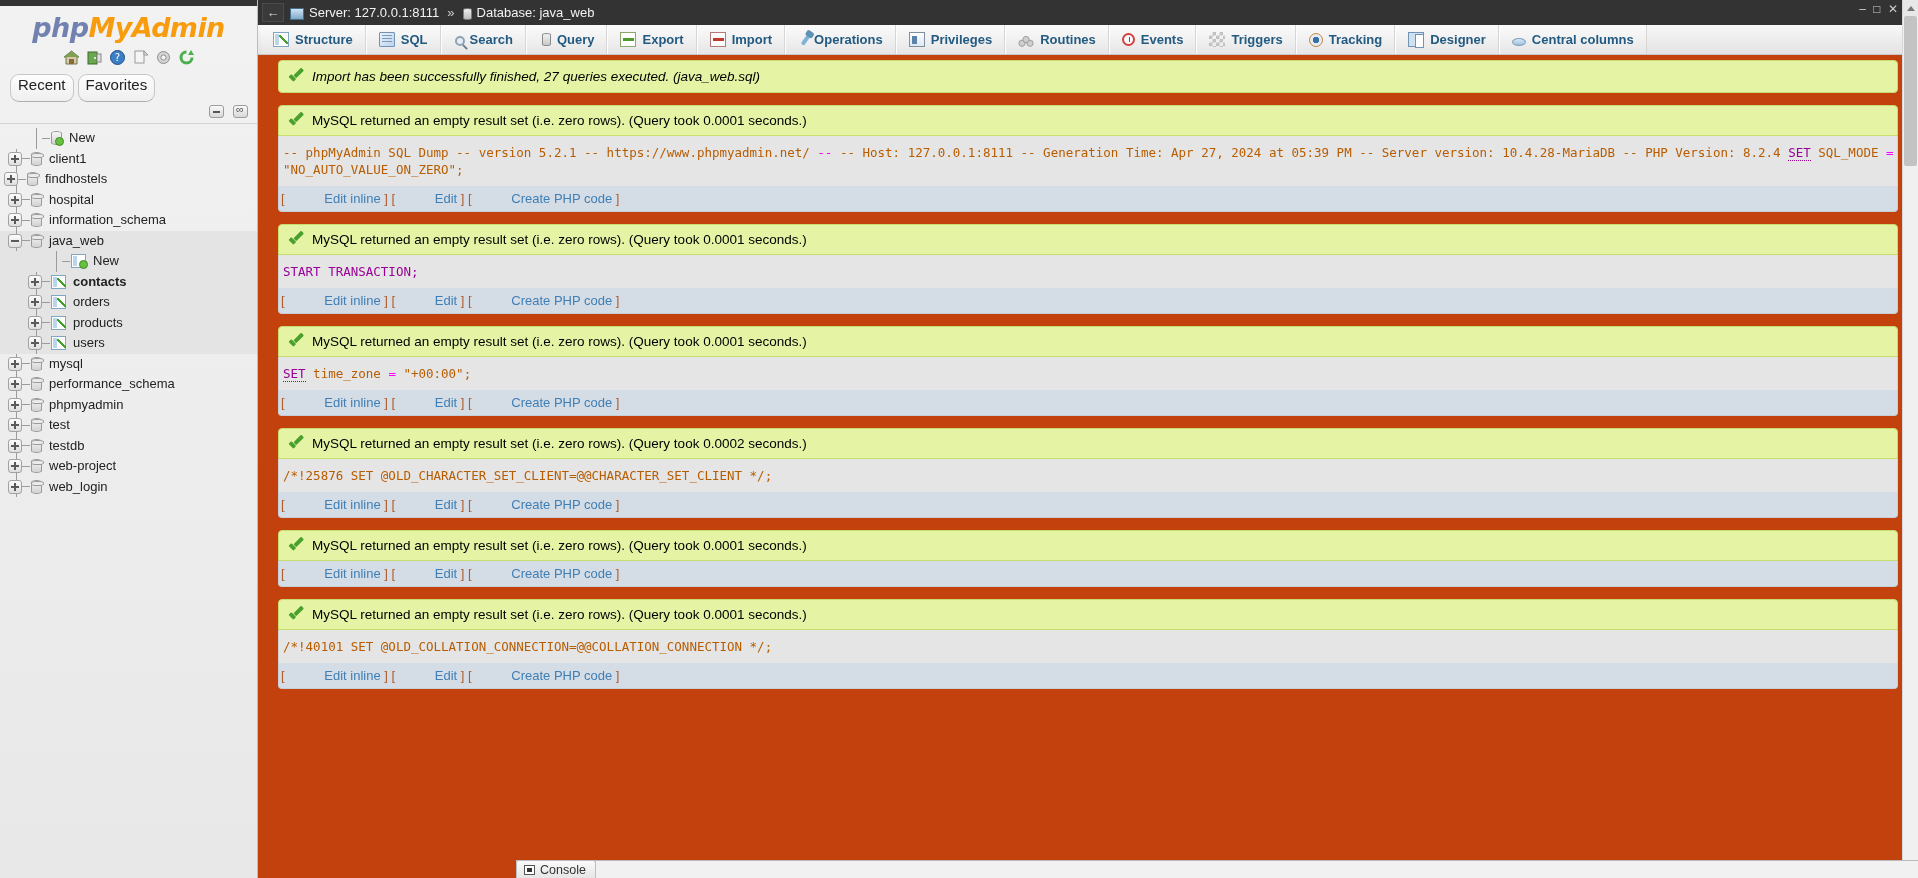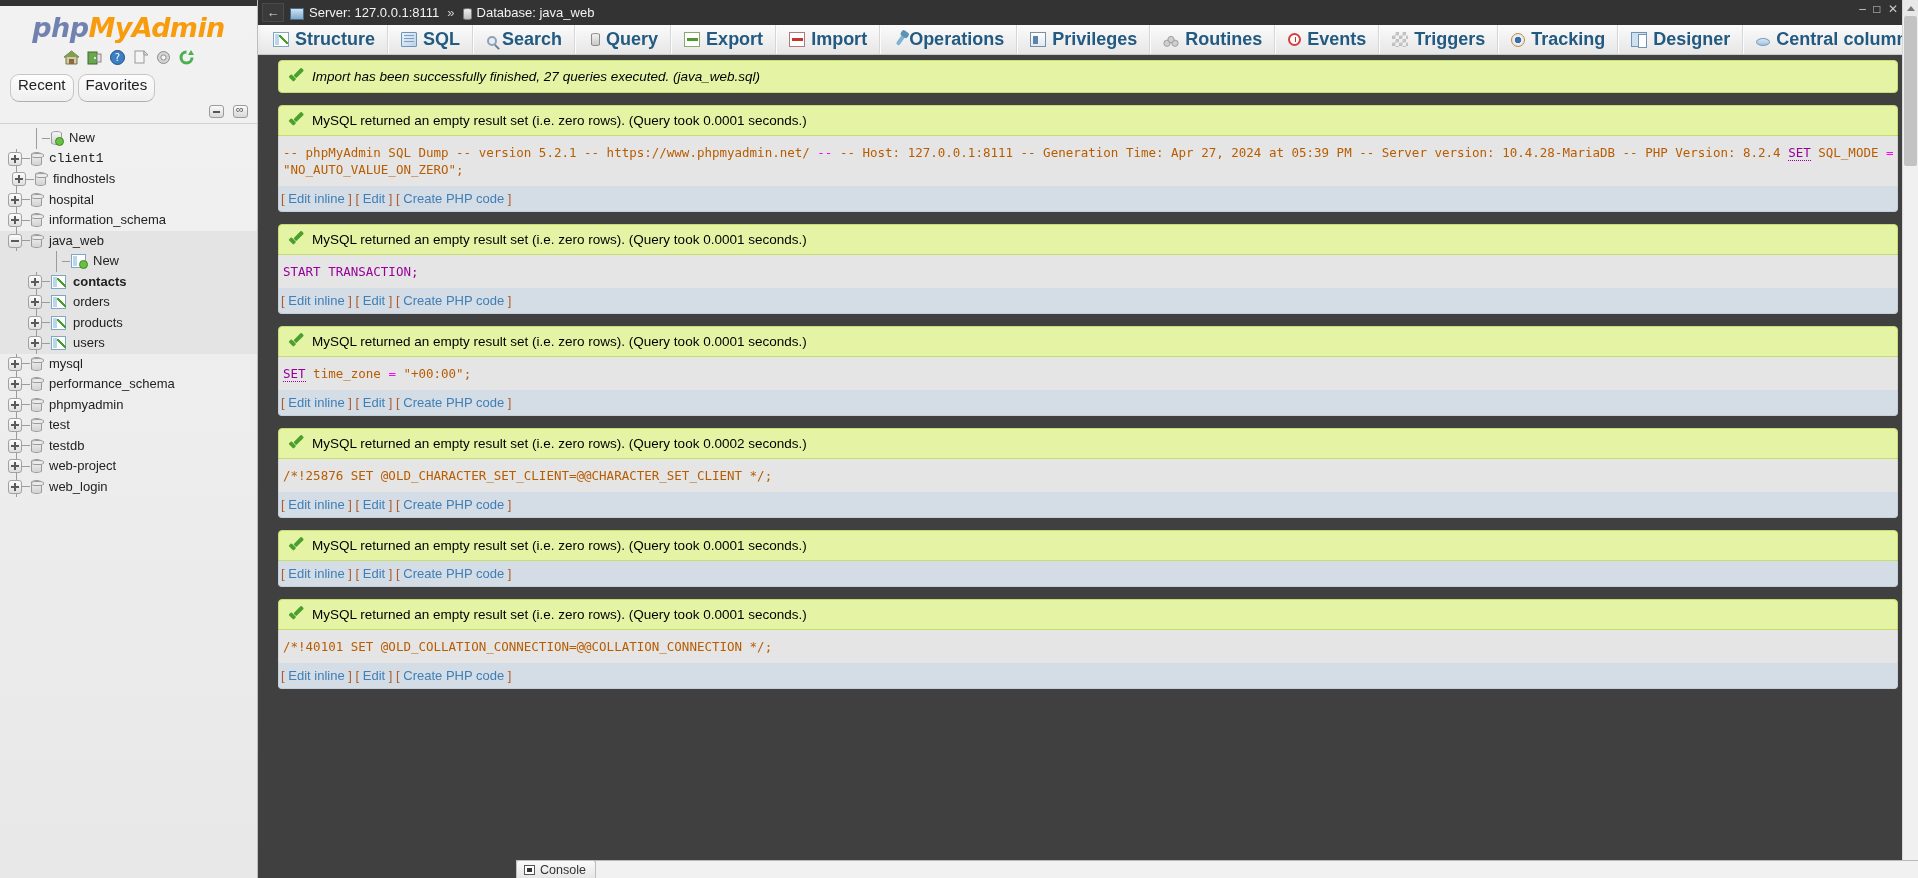--- a/index.html
+++ b/index.html
@@ -227,21 +227,21 @@
     border-bottom: 1px solid #c8c8c8;
     display: flex;
     align-items: stretch;
     padding-left: 3px;
   }
   .tab {
     display: flex;
     align-items: center;
     gap: 6px;
     padding: 12px 12px;
-    font-size: 18px;
+    font-size: 13px;
     font-weight: bold;
     color: #235a81;
     cursor: pointer;
     border-right: 1px solid #d6d6d6;
     border-left: 1px solid #fdfdfd;
     background: linear-gradient(to bottom,#fbfbfb,#e6e6e6);
     white-space: nowrap;
   }
   .tab:first-child { border-left: none; }
   .tabicon { width: 16px; height: 15px; position: relative; flex: 0 0 auto; }
@@ -278,21 +278,21 @@
   .i-designer:after{content:"";position:absolute;left:6px;top:1px;width:7px;height:12px;background:#fff;border:1px solid #6f94b5;}
   .i-central{width:14px;height:8px;background:linear-gradient(to bottom,#d9e8f5,#9ec3e0);
      border:1px solid #7c9fbd;border-radius:7px/4px;margin-top:4px;}
 
   
   #content {
     position: absolute;
     top: 55px; left: 0; right: 0; bottom: 0;
     overflow: hidden;
     padding: 5px 20px 0 20px;
-    background: #404040;
+    background: #c2410c;
   }
   .notice {
     background: #e5f3a5;
     border: 1px solid #c7dd70;
     border-radius: 4px;
     color: #000;
     font-size: 13.5px;
     padding: 8px 10px 8px 10px;
     display: flex;
     align-items: center;
@@ -340,20 +340,21 @@
     border-top: none;
     border-radius: 0 0 4px 4px;
     padding: 5px 4px 5px 2px;
     font-size: 13px;
     color: #2b4f6e;
   }
   .qfoot a {
     color: #3f7fb5;
     text-decoration: none;
     cursor: pointer;
+    margin-left: 36px;
   }
   .qfoot .brk { color: #b05c2a; }
 
   
   #console {
     position: absolute;
     bottom: 0; left: 258px;
     width: 1660px;
     height: 18px;
     background: #f1f1f1;
@@ -467,28 +468,28 @@
     </div>
 
     <div id="dbtree">
         <div class="tnode" style="padding-left: 28px;">
           <span class="guide" style="left: 36px;"></span>
           <span class="pm none"></span>
           <span class="dash"></span>
           <span class="ico newdb"></span>
           <span class="tlabel">New</span>
         </div>
-        <div class="tnode" style="padding-left: 8px; font-family: Liberation Mono, monospace;">
+        <div class="tnode" style="padding-left: 8px;">
           <span class="guide" style="left: 16px;"></span>
           <span class="pm plus"></span>
           <span class="dash"></span>
           <span class="ico db"></span>
           <span class="tlabel">client1</span>
         </div>
-        <div class="tnode" style="padding-left: 12px;">
+        <div class="tnode" style="padding-left: 4px;">
           <span class="guide" style="left: 16px;"></span>
           <span class="pm plus"></span>
           <span class="dash"></span>
           <span class="ico db"></span>
           <span class="tlabel">findhostels</span>
         </div>
         <div class="tnode" style="padding-left: 8px;">
           <span class="guide" style="left: 16px;"></span>
           <span class="pm plus"></span>
           <span class="dash"></span>

